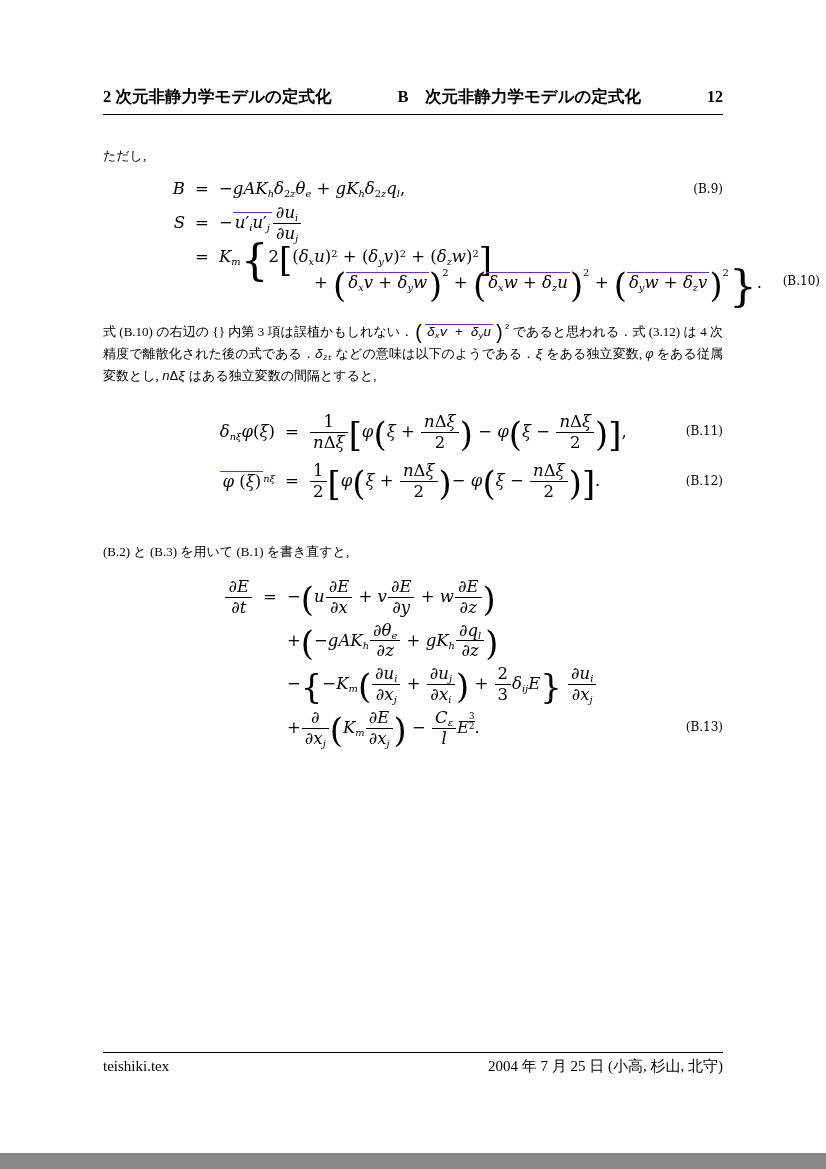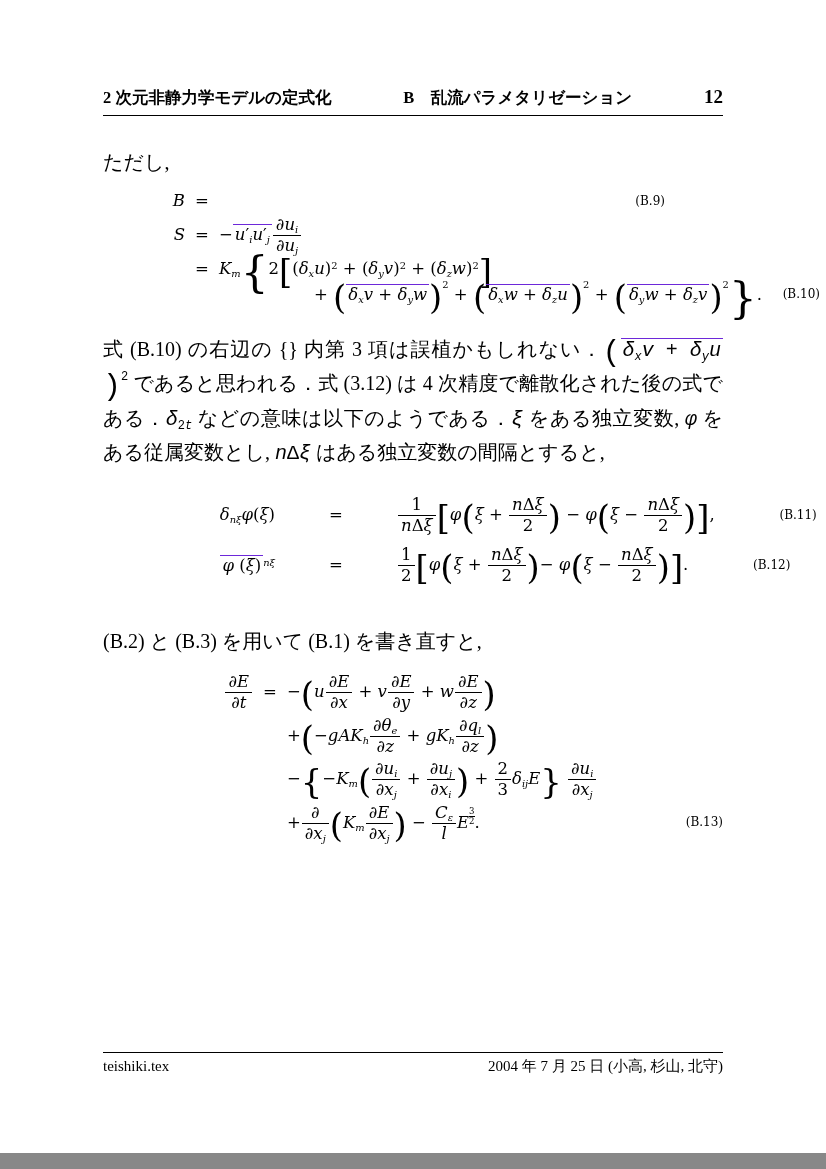--- a/index.html
+++ b/index.html
@@ -13,37 +13,37 @@
   }
   .inner{padding:86px 103px 0 103px;}
 
   
   .hdr{
     display:flex;justify-content:space-between;align-items:baseline;
     border-bottom:1.4px solid #000;
     padding-bottom:6px;
     font-weight:bold;font-size:16.5px;
   }
-  .hdr .h-num{font-size:19px;}
+  .hdr .h-num{font-size:16px;}
 
   
   .jp{
-    font-size:20px;line-height:1.62;
+    font-size:13px;line-height:1.62;
     text-align:justify;
     margin:0;
   }
   .intro{margin:30px 0 4px 0;}
   .para1{margin:22px 0 18px 0;}
   .para2{margin:40px 0 6px 0;}
 
   
   .eqs{font-family:"DejaVu Serif",serif;font-size:16.5px;}
   .eqrow{display:grid;align-items:center;line-height:1.15;}
   .blk1 .eqrow{grid-template-columns:82px 34px 1fr 58px;}
-  .blk2 .eqrow{grid-template-columns:172px 34px 1fr 58px;gap:44px;}
+  .blk2 .eqrow{grid-template-columns:172px 34px 1fr 58px;}
   .blk3 .eqrow{grid-template-columns:150px 34px 1fr 58px;}
   .blk1{margin:14px 0 28px 0;}
   .blk2{margin:26px 0 36px 0;}
   .blk3{margin:16px 0 0 0;}
   .blk1 .eqrow{margin:5px 0;}
   .blk2 .eqrow{margin:11px 0;}
   .blk3 .eqrow{margin:5px 0;}
   .lhs{text-align:right;}
   .rel{text-align:center;}
   .rhs{text-align:left;white-space:nowrap;}
@@ -78,30 +78,31 @@
   }
 </style>
 </head>
 <body>
 
 <div class="page">
   <div class="inner">
 
     <div class="hdr">
       <span>2 次元非静力学モデルの定式化</span>
-      <span>B　乱流パラメタリゼーション</span>
+      <span>B　次元非静力学モデルの定式化</span>
       <span class="h-num">12</span>
     </div>
 
     <p class="jp intro">ただし,</p>
 
     <div class="eqs blk1">
       <div class="eqrow">
         <span class="lhs"><i>B</i></span>
         <span class="rel">=</span>
+        <span class="rhs">−<i>gAK</i><sub><i>h</i></sub><i>δ</i><sub>2<i>z</i></sub><i>θ</i><sub><i>e</i></sub> + <i>gK</i><sub><i>h</i></sub><i>δ</i><sub>2<i>z</i></sub><i>q</i><sub><i>l</i></sub>,</span>
         <span class="tag">(B.9)</span>
       </div>
       <div class="eqrow">
         <span class="lhs"><i>S</i></span>
         <span class="rel">=</span>
         <span class="rhs">−<span class="ol"><i>u</i>′<sub><i>i</i></sub><i>u</i>′<sub><i>j</i></sub></span><span class="fr"><span class="nu"><i>∂u</i><sub><i>i</i></sub></span><span class="de"><i>∂u</i><sub><i>j</i></sub></span></span></span>
         <span class="tag"></span>
       </div>
       <div class="eqrow">
         <span class="lhs"></span>

